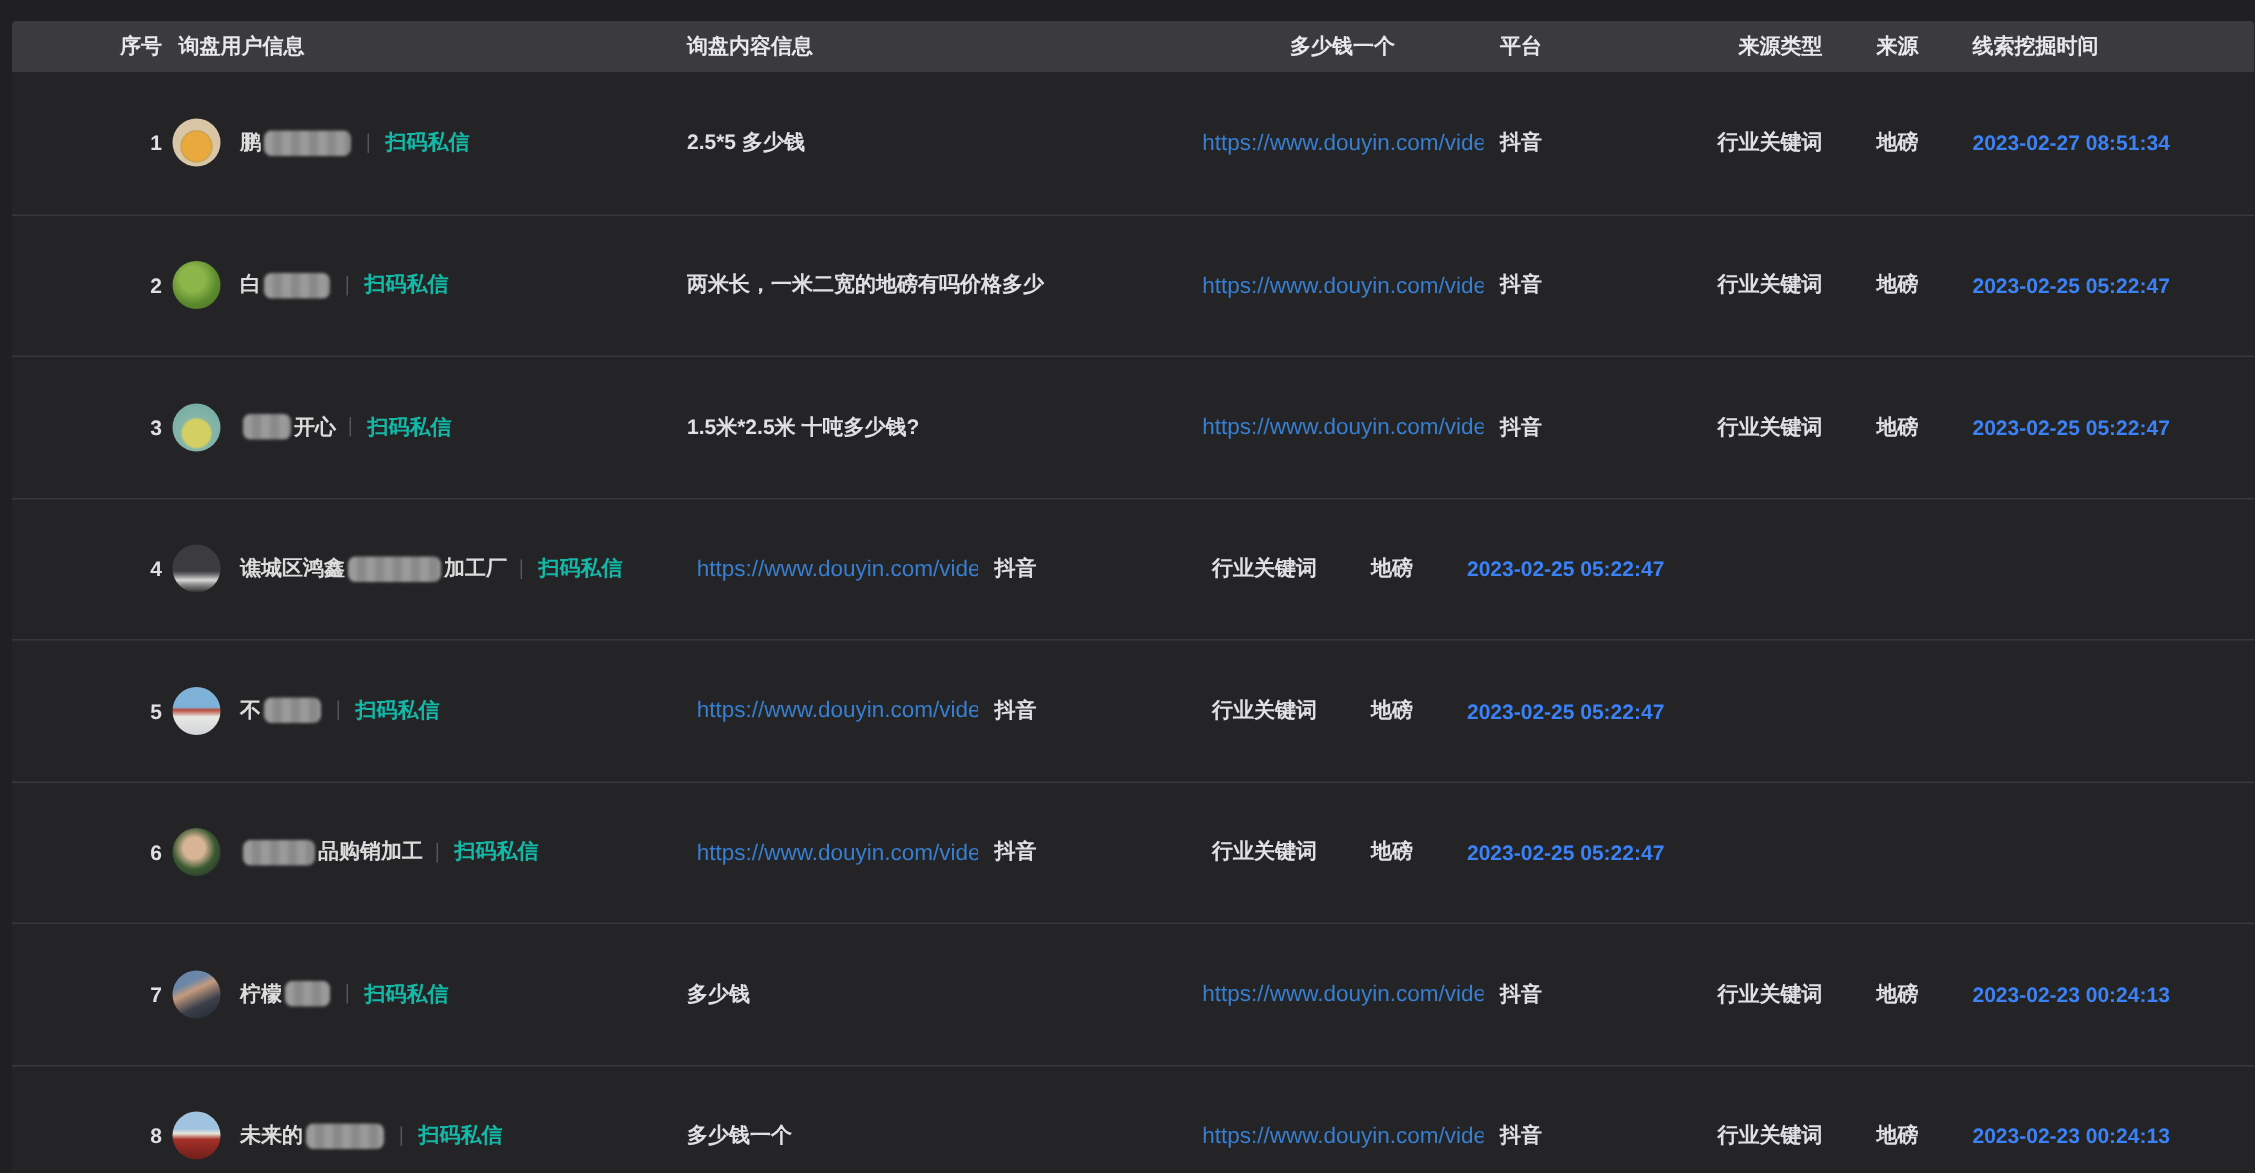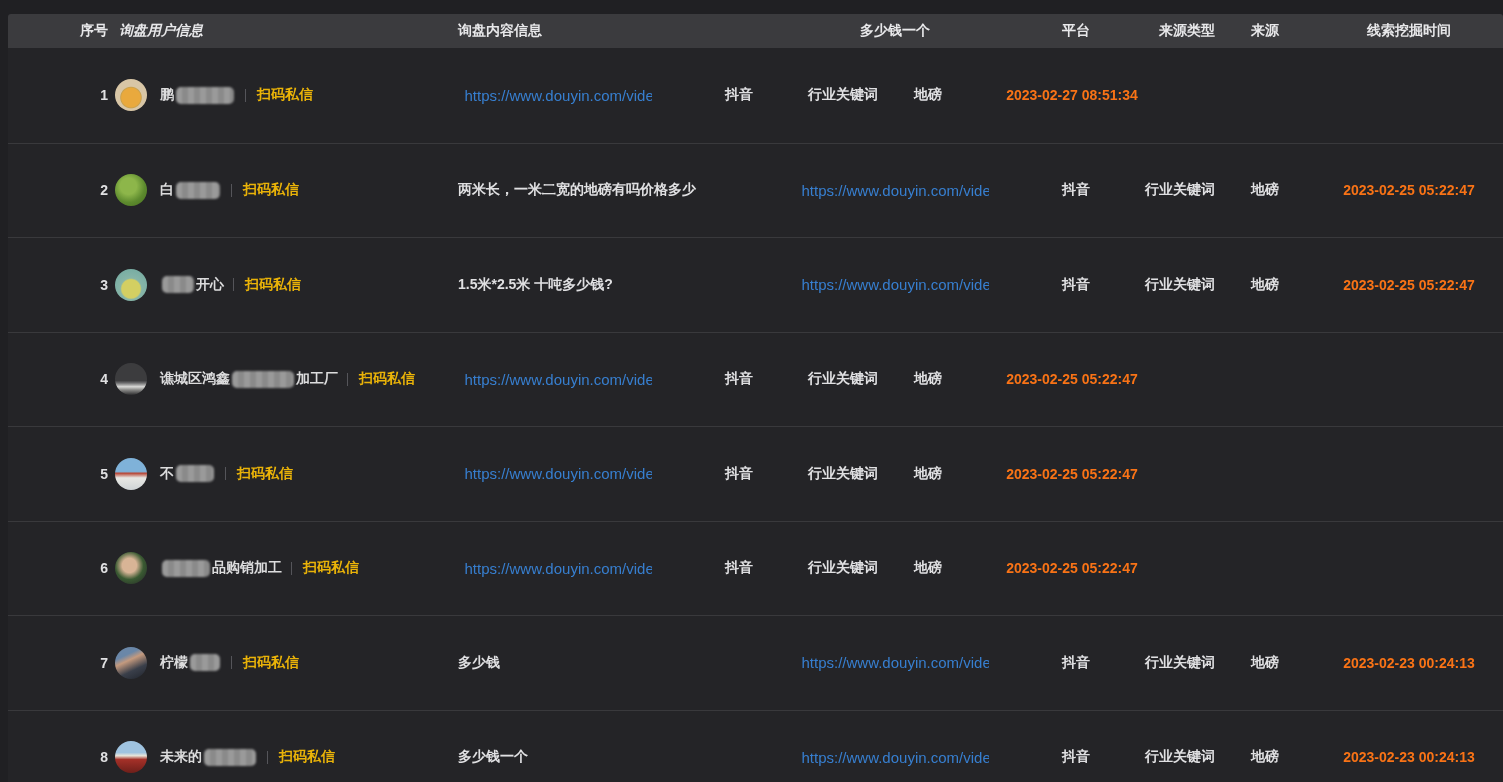--- a/index.html
+++ b/index.html
@@ -19,51 +19,51 @@
   .row {
     display:flex; align-items:center; height:94.5px;
     background:#242427; font-size:14px; font-weight:bold; color:#e0e0e2;
   }
   .row + .row { border-top:1px solid #39393c; }
   
   .c-index { width:100px; text-align:right; }
   .c-user  { width:345px; display:flex; align-items:center; padding-left:7px; }
   .c-content { width:337px; padding-left:5px; }
   .c-link  { width:210px; display:flex; justify-content:center; }
-  .c-platform { width:90px; text-align:right; }
+  .c-platform { width:90px; text-align:left; }
   .c-stype { width:125px; text-align:right; }
   .c-source { width:100px; text-align:center;font-family:Liberation Mono, monospace; }
-  .c-time  { width:188px; text-align:center; }
-  .thead .c-user { padding-left:11px; display:block;font-style:italic; }
+  .c-time  { width:188px; }
+  .thead .c-user { padding-left:11px; display:block; }
   .thead .c-content { padding-left:5px; }
   
   .avatar {
     width:32px; height:32px; border-radius:50%;
     margin-right:13px; flex:0 0 32px;
     background:#555; overflow:hidden;
   }
   .uname { display:flex; align-items:center; color:#dcdcdd; white-space:nowrap; }
   .blur-block {
     display:inline-block; height:17px; border-radius:5px;
     background:
       repeating-linear-gradient(90deg, #9a9a9a 0 6px, #8a8a8a 6px 12px),
       #929292;
     filter:blur(1.2px);
     margin:0 2px; vertical-align:middle;
   }
   .vsep {
     width:1px; height:13px; background:#55555a;
     margin:0 11px 0 9px; flex:0 0 1px;
   }
-  .dm-link { color:#eab308; font-weight:bold; white-space:nowrap; cursor:pointer; }
+  .dm-link { color:#14b8a6; font-weight:bold; white-space:nowrap; cursor:pointer; }
   .vlink {
     color:#377fd0; font-size:15px; font-weight:normal;
     width:187px; overflow:hidden; white-space:nowrap; cursor:pointer;
   }
-  .time-cell { color:#f97316; }
+  .time-cell { color:#3b82f6; }
 </style>
 </head>
 <body>
 
 <div class="table-wrap">
 
   <div class="thead">
     <div class="c-index">序号</div>
     <div class="c-user">询盘用户信息</div>
     <div class="c-content">询盘内容信息</div>
@@ -81,20 +81,21 @@
       <div class="c-user">
         <div class="avatar" style="background: radial-gradient(circle at 50% 58%, rgb(233, 169, 61) 0px, rgb(233, 169, 61) 38%, rgb(202, 162, 78) 42%, rgb(216, 198, 166) 46%);"></div>
         <span class="uname">
             <span>鹏</span>
             <span class="blur-block" style="width: 58px;"></span>
             <span></span>
           </span>
         <span class="vsep"></span>
         <span class="dm-link">扫码私信</span>
       </div>
+      <div class="c-content">2.5*5 多少钱</div>
       <div class="c-link">
           <span class="vlink">https://www.douyin.com/video</span>
         </div>
       <div class="c-platform">抖音</div>
       <div class="c-stype">行业关键词</div>
       <div class="c-source">地磅</div>
       <div class="c-time time-cell">2023-02-27 08:51:34</div>
     </div>
 
     <div class="row">

